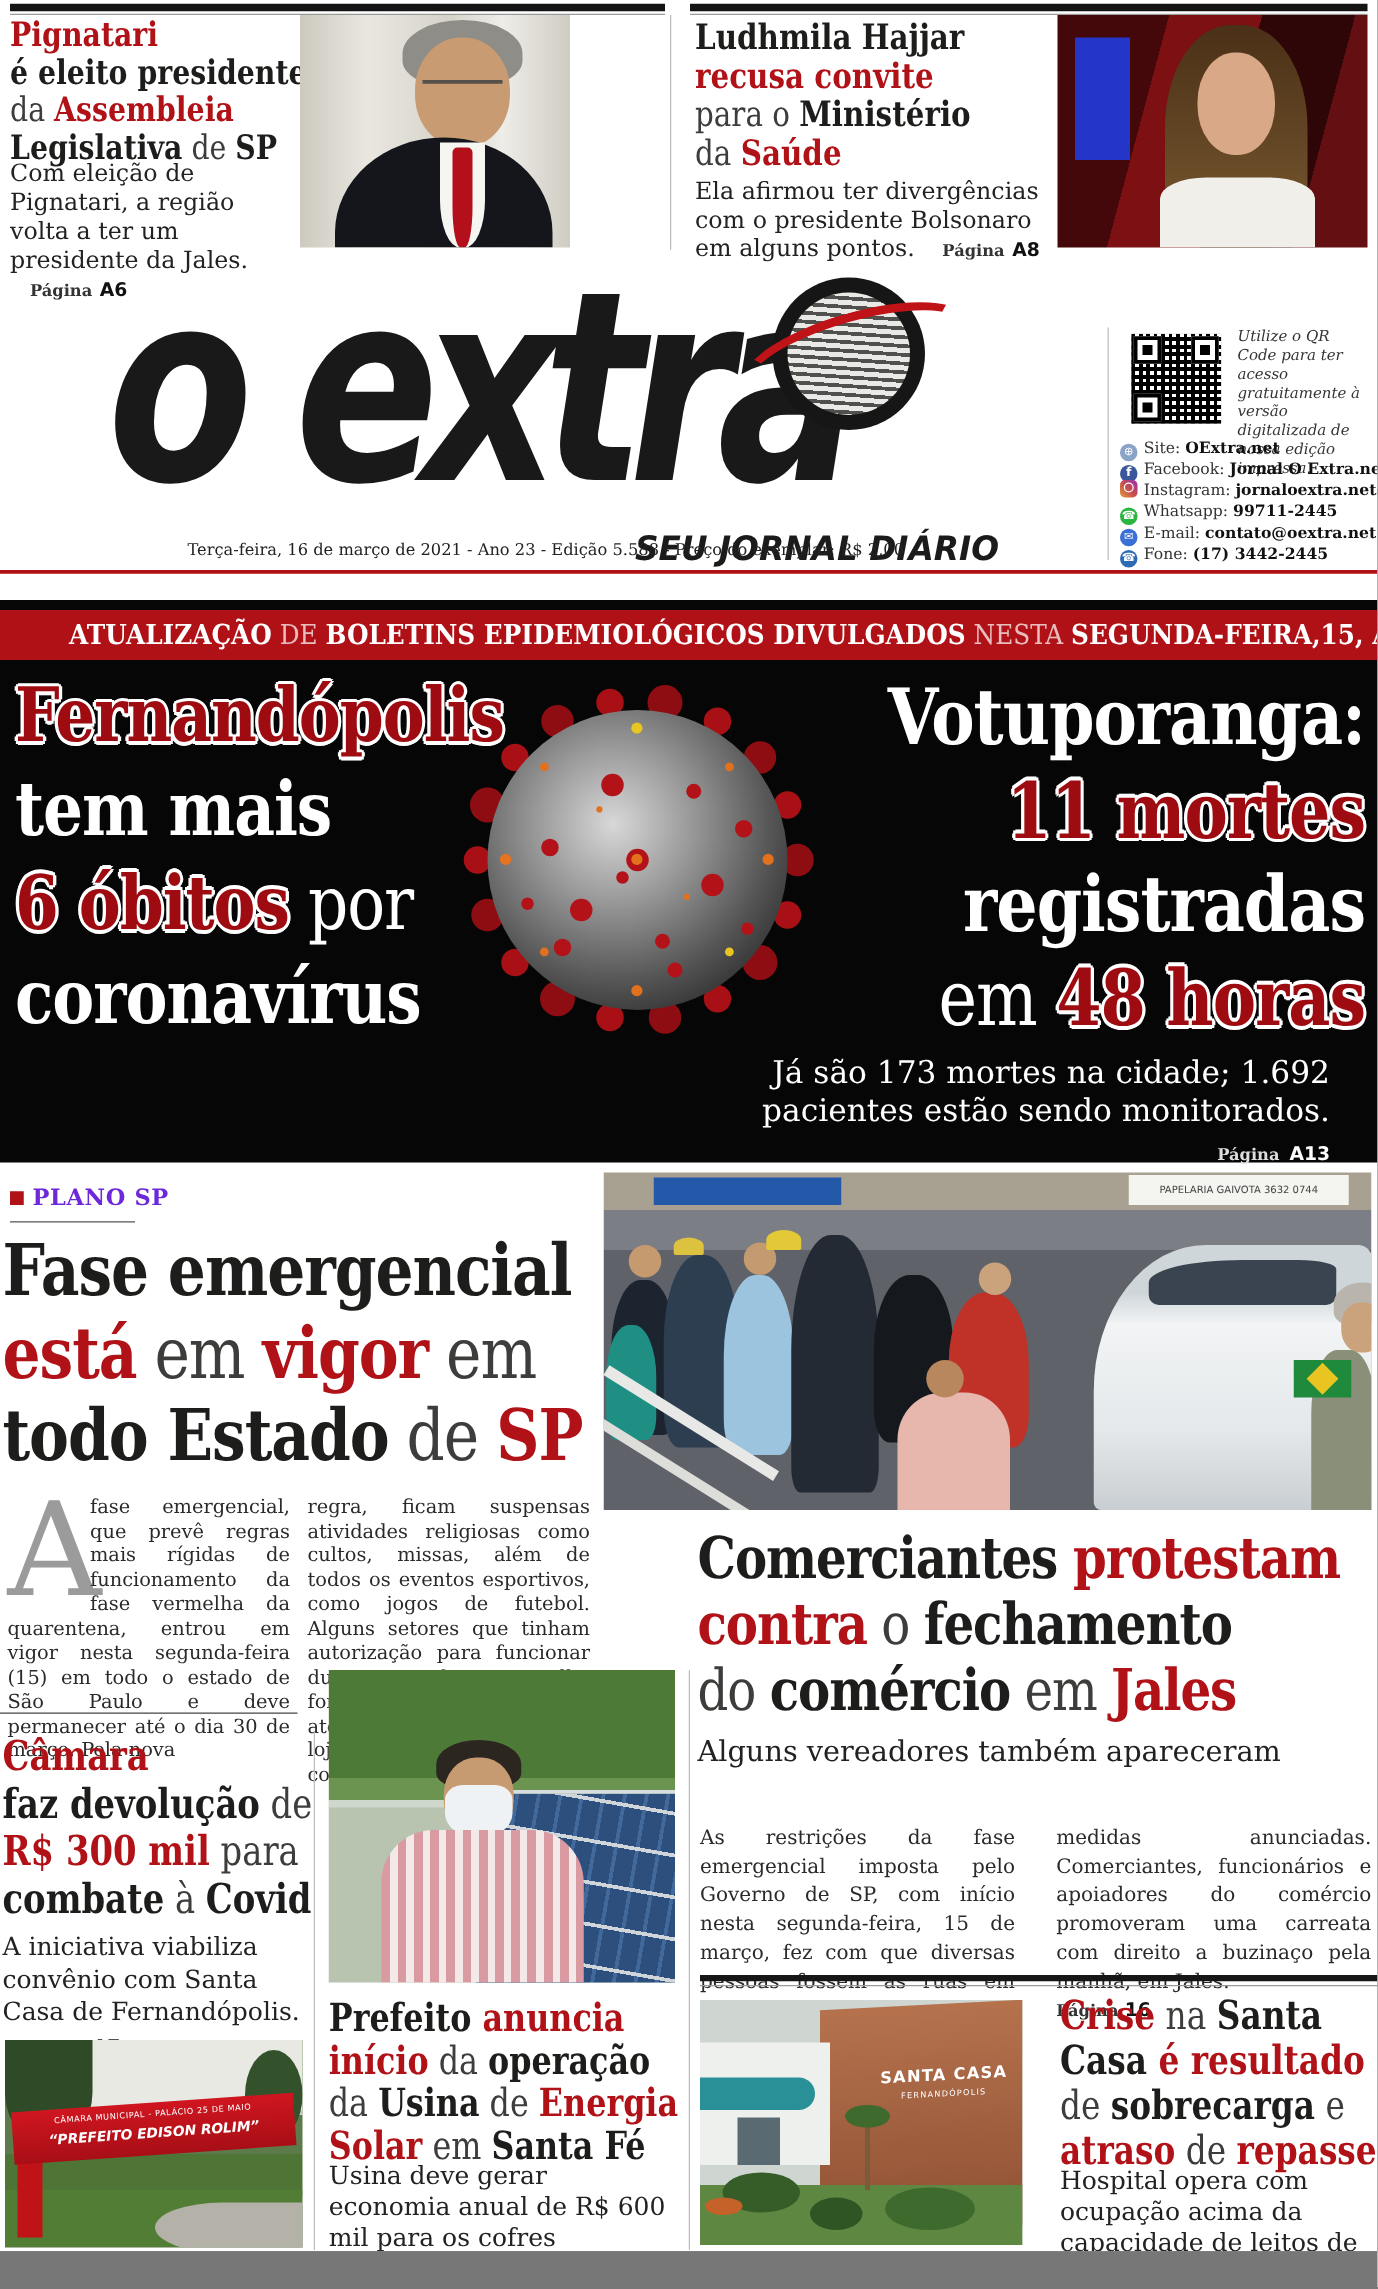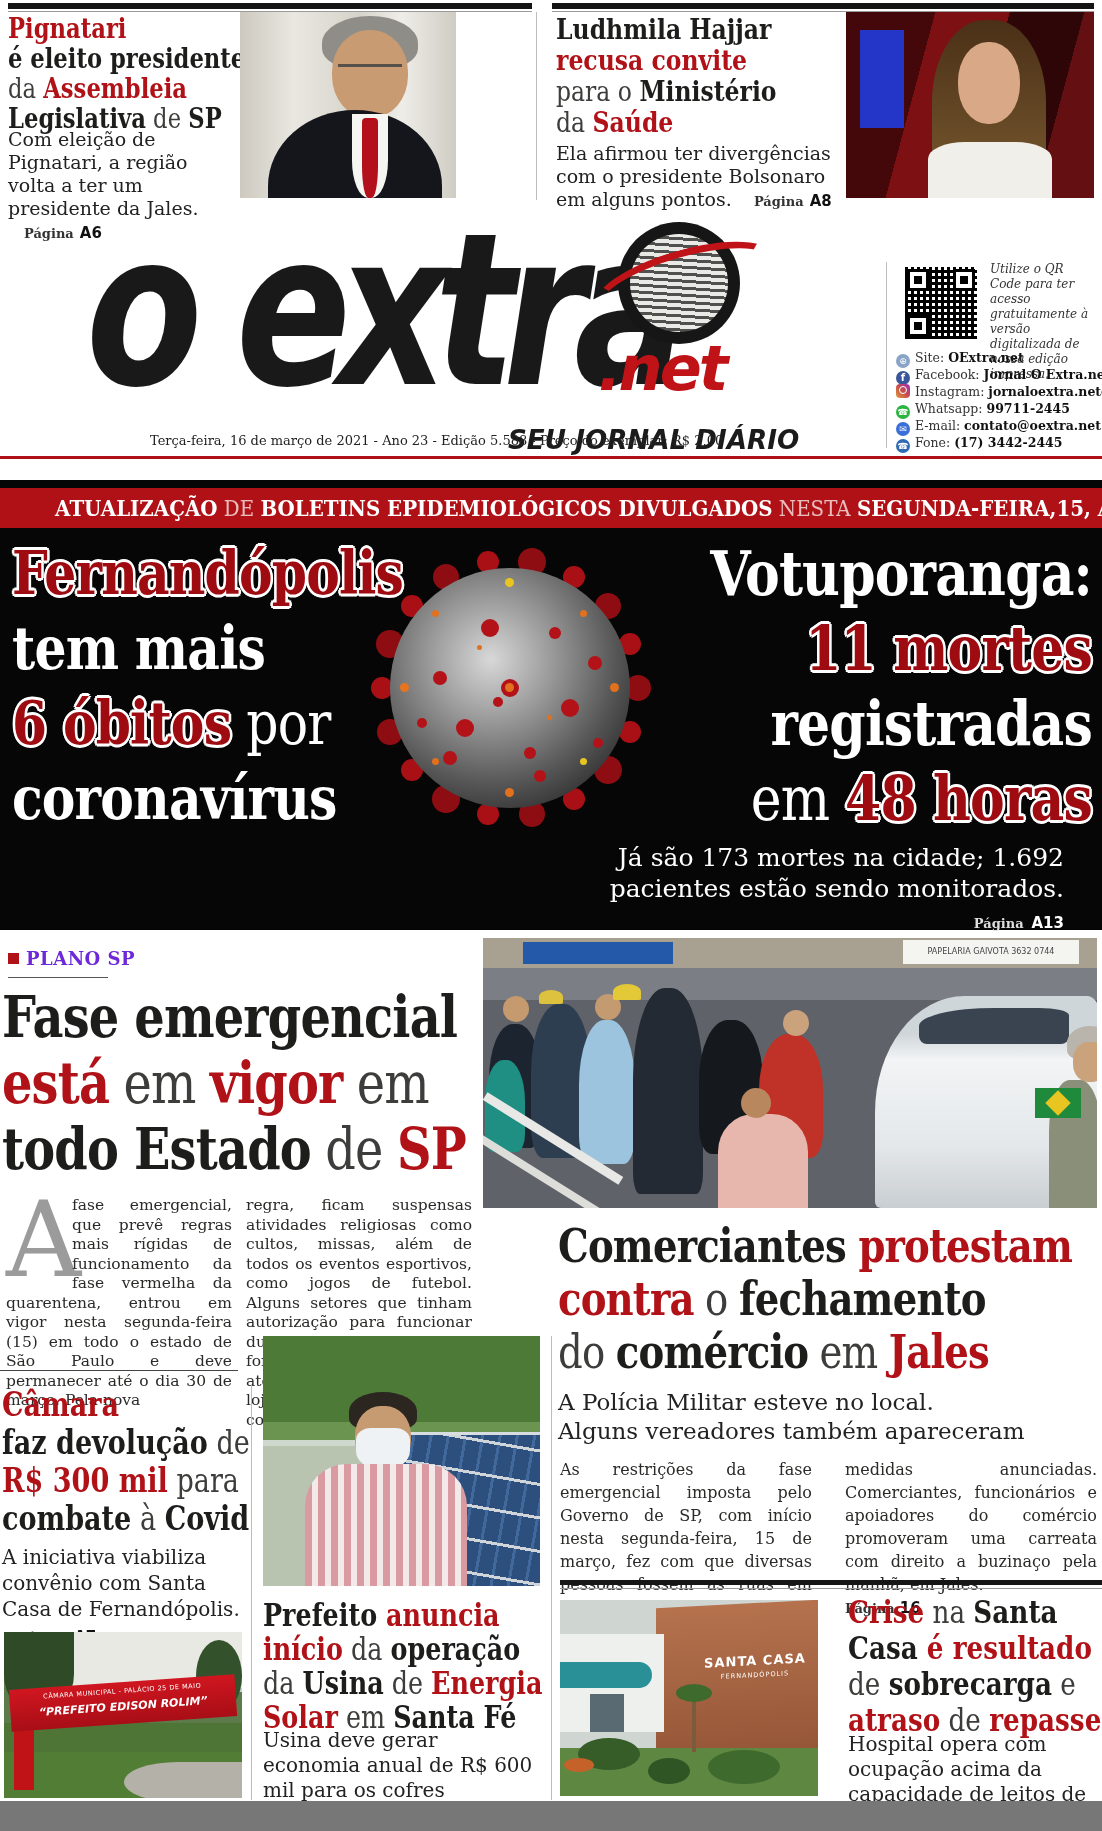--- a/index.html
+++ b/index.html
@@ -115,21 +115,20 @@
     <div class="b" style="left:86px;top:8px;width:114px;height:178px;background:linear-gradient(#4a3017,#7a5a30);border-radius:46% 46% 28% 28%;"></div>
     <div class="b" style="left:112px;top:30px;width:62px;height:82px;background:#d9a886;border-radius:48%;"></div>
     <div class="b" style="left:82px;top:130px;width:124px;height:56px;background:#f1efe9;border-radius:30% 30% 0 0;"></div>
   </div>
 
   <div class="abs logo-main" style="left:86px;top:226px;">o extra</div>
   <div class="globe" style="left:618px;top:222px;width:122px;height:122px;">
     <div class="globe-in"></div>
     <div class="globe-sw"></div>
   </div>
-  <div class="abs logo-net" style="left:598px;top:332px;">.net</div>
   <div class="abs tagline" style="left:508px;top:424px;">SEU JORNAL DIÁRIO</div>
   <div class="abs" style="left:150px;top:433px;font-size:13px;color:#222;white-space:nowrap;">Terça-feira, 16 de março de 2021 - Ano 23 - Edição 5.588 - Preço do exemplar: R$ 2,00</div>
 
   <div class="abs vrule" style="left:886px;top:262px;height:186px;"></div>
   <div class="qr" style="left:902px;top:264px;width:72px;height:72px;">
     <div class="fq" style="left:2px;top:2px;"></div>
     <div class="fq" style="right:2px;top:2px;"></div>
     <div class="fq" style="left:2px;bottom:2px;"></div>
   </div>
   <div class="abs" style="left:990px;top:262px;width:106px;font-size:12px;line-height:15px;font-style:italic;color:#333;">Utilize o QR Code para ter acesso gratuitamente à versão digitalizada de nossa edição impressa.</div>
@@ -239,21 +238,20 @@
     <div class="b" style="left:-10px;top:196px;width:160px;height:9px;background:#e8e8e6;transform:rotate(32deg);"></div>
     <div class="b" style="left:-14px;top:236px;width:150px;height:8px;background:#ddddd9;transform:rotate(32deg);"></div>
   </div>
 
   <div class="abs hl" style="left:558px;top:1220px;width:540px;font-size:46px;line-height:53px;letter-spacing:-1px;">
     <span class="cx"><span>Comerciantes</span><span class="red"> protestam</span></span>
     <span class="cx"><span class="red">contra</span><span class="lt"> o </span><span>fechamento</span></span>
     <span class="cx"><span class="lt">do </span><span>comércio</span><span class="lt"> em </span><span class="red">Jales</span></span>
   </div>
   <div class="abs deck" style="left:558px;top:1388px;width:540px;font-size:23px;line-height:29px;">
-    <div>A Polícia Militar esteve no local.</div>
     <div>Alguns vereadores também apareceram</div>
   </div>
   <p class="abs bodytxt2" style="left:560px;top:1458px;width:252px;margin:0;">
     <span>As restrições da fase emergencial imposta pelo Governo de SP, com início nesta segunda-feira, 15 de março, fez com que diversas pessoas fossem as ruas em forma de protesto contra as</span>
   </p>
   <p class="abs bodytxt2" style="left:845px;top:1458px;width:252px;margin:0;">
     <span>medidas anunciadas. Comerciantes, funcionários e apoiadores do comércio promoveram uma carreata com direito a buzinaço pela manhã, em Jales.</span><br>
     <span class="pgl">Página</span> <span class="pgr">16</span>
   </p>
 

